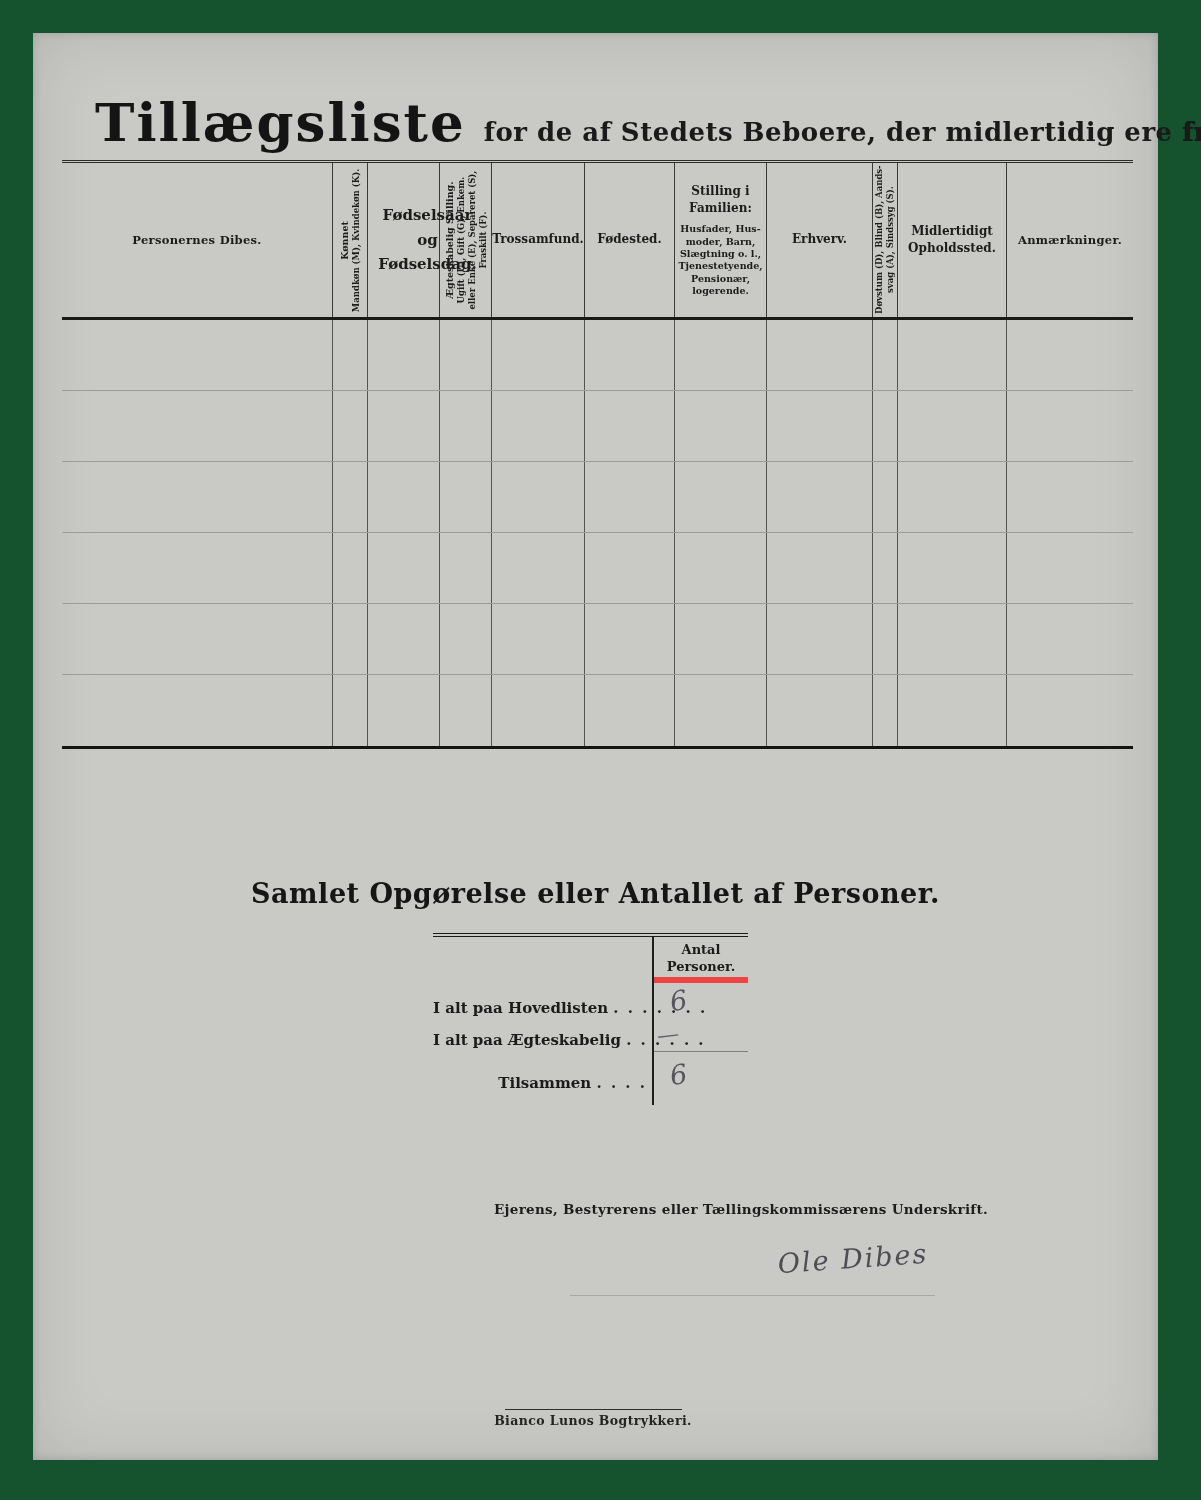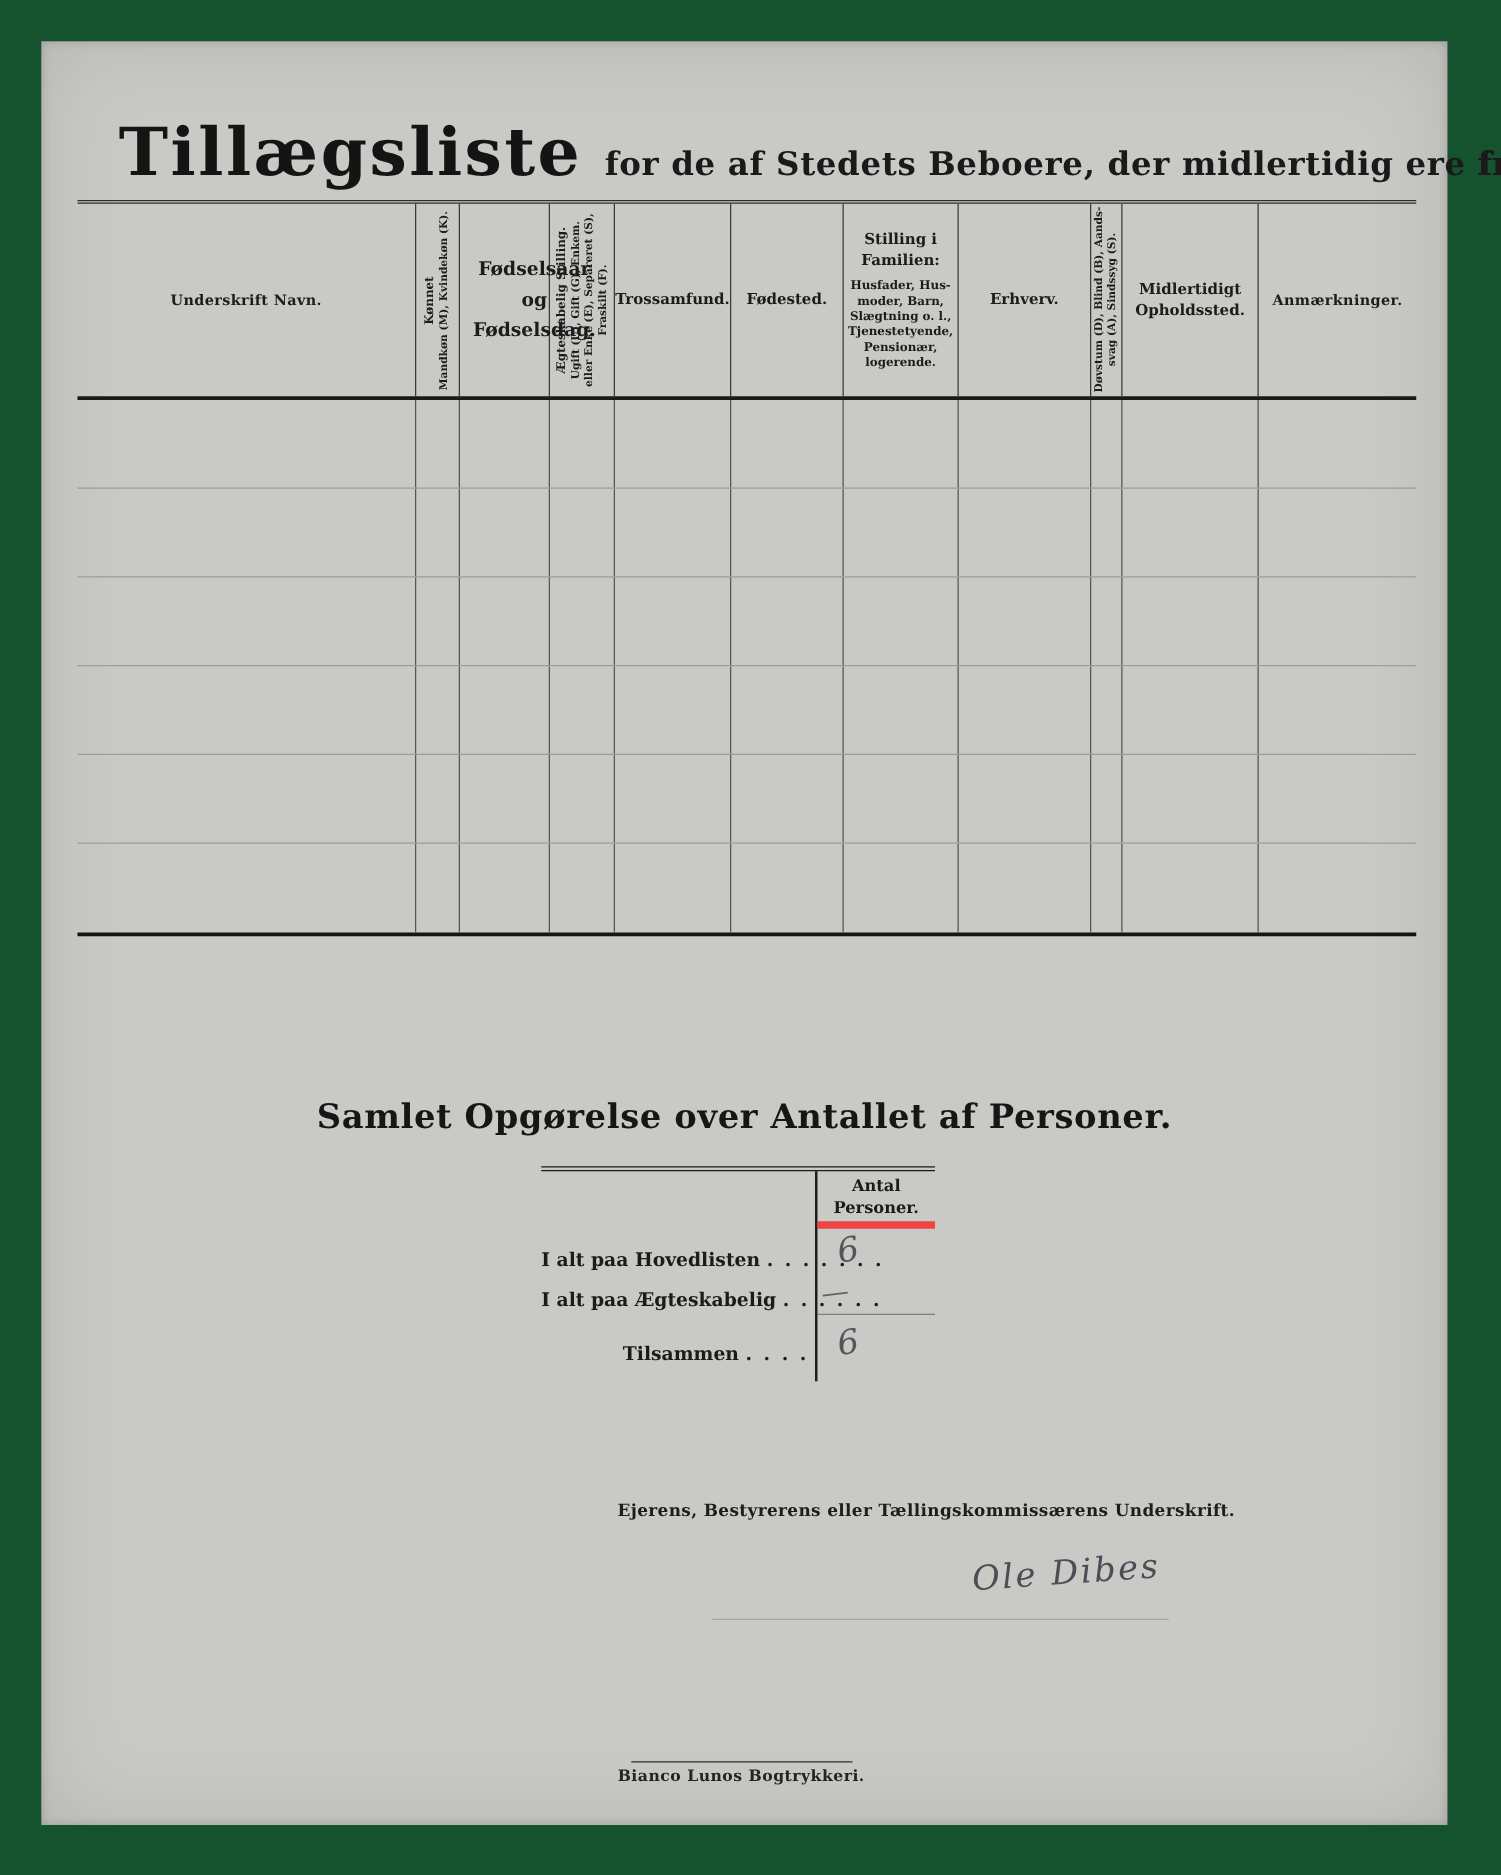--- a/index.html
+++ b/index.html
@@ -79,21 +79,21 @@
       <span class="title-main">Tillægsliste</span>
       <span class="title-sub">
         <span>for de af Stedets Beboere, der midlertidig ere</span>
         <span class="emph">fraværende.</span>
       </span>
     </div>
 
     <div class="census-table">
       <div class="thead">
         <div class="cell c0">
-          <div class="hdr-name">Underskrift Navn.</div>
+          <div class="hdr-name">Personernes Dibes.</div>
         </div>
         <div class="cell c1 rot-cell">
           <div class="rot">
             <span class="rt">Kønnet</span>
             <span class="rs">Mandkøn (M), Kvindekøn (K).</span>
           </div>
         </div>
         <div class="cell c2">
           <div class="hdr-multi">Fødselsaar og Fødselsdag.</div>
         </div>
@@ -203,21 +203,21 @@
             <div class="cell c5"></div>
             <div class="cell c6"></div>
             <div class="cell c7"></div>
             <div class="cell c8"></div>
             <div class="cell c9"></div>
             <div class="cell c10"></div>
           </div>
         </div>
     </div>
 
-    <div class="summary-heading">Samlet Opgørelse over Antallet af Personer.</div>
+    <div class="summary-heading">Samlet Opgørelse eller Antallet af Personer.</div>
 
     <div class="summary-box">
       <div class="summary-divider"></div>
       <div class="antal-hdr">Antal Personer.</div>
       <div class="sum-line"></div>
 
       <div class="sum-label lbl-1">
         <span>I alt paa Hovedlisten</span>
         <span class="dots">. . . . . . .</span>
       </div>

